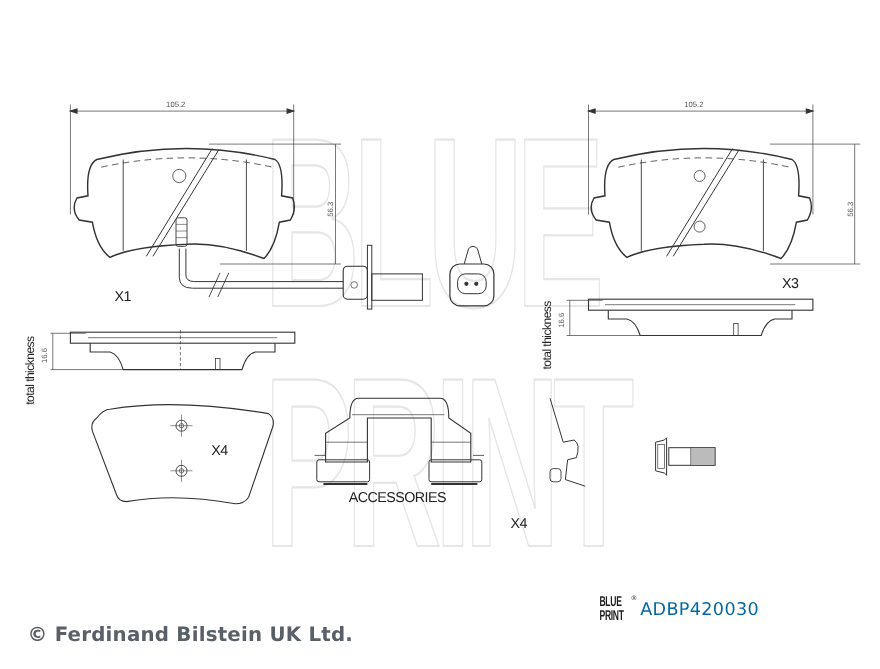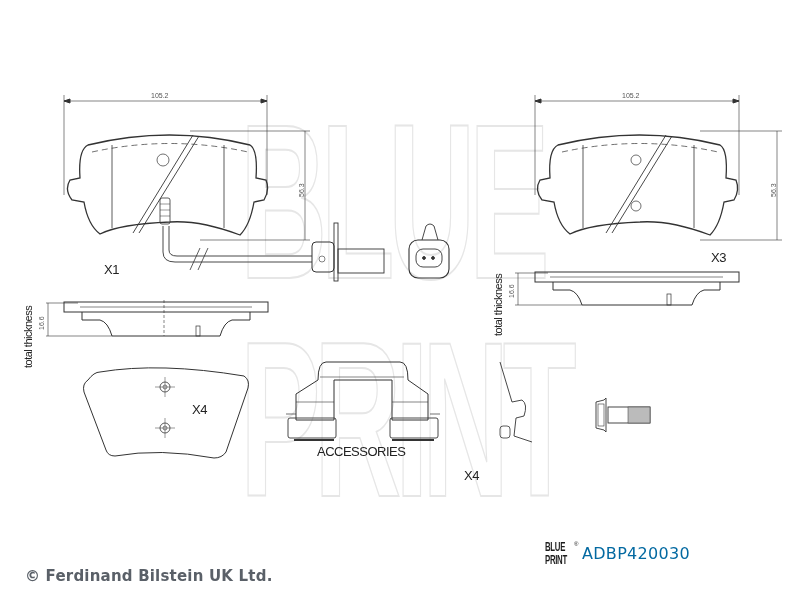--- a/index.html
+++ b/index.html
@@ -1,21 +1,21 @@
 <!DOCTYPE html>
 <html><head>
   <meta charset="utf-8">
   <style>
     html, body { margin: 0; padding: 0; background: #ffffff; }
     body { width: 800px; height: 608px; position: relative; overflow: hidden; font-family: "Liberation Sans", sans-serif; }
     .canvas { position: absolute; left: 0; top: 0; width: 800px; height: 608px; }
     .lbl { position: absolute; font-family: "Liberation Sans Narrow", "Liberation Sans", sans-serif; color: #222; font-size: 13px; letter-spacing: -0.5px; }
     .dim { position: absolute; font-size: 7px; color: #555; font-family: "Liberation Sans", sans-serif; }
     .vert { transform: rotate(-90deg); transform-origin: left top; white-space: nowrap; }
-    .copyright { position: absolute; left: 25px; top: 567px; font-family: "DejaVu Sans", sans-serif; font-weight: bold; font-size: 15px; color: #5a6068; letter-spacing: 0.2px; }
+    .copyright { position: absolute; left: 25px; top: 567px; font-family: "DejaVu Sans", sans-serif; font-weight: bold; font-size: 18px; color: #5a6068; letter-spacing: 0.2px; }
     .part-no { position: absolute; left: 582px; top: 544px; font-family: "DejaVu Sans", sans-serif; font-size: 16px; color: #0369a1; letter-spacing: 0.3px; }
     .bp-logo { position: absolute; left: 545px; top: 540px; width: 34px; height: 36px; font-family: "Liberation Sans", sans-serif; font-weight: bold; color: #1c1c1c; line-height: 13px; font-size: 13px; transform: scaleX(0.6); transform-origin: left top; }
     .bp-logo span { display: block; letter-spacing: -0.5px; }
     .bp-reg { position: absolute; left: 574px; top: 541px; font-size: 6px; color: #222; }
     .watermark { position: absolute; font-family: "Liberation Sans", sans-serif; font-weight: bold; color: transparent; -webkit-text-stroke: 2px #e6e6e6; font-size: 220px; letter-spacing: -12px; transform: scaleX(0.55); transform-origin: left top; line-height: 1; }
   </style>
 </head>
 <body>
 
 <div class="watermark" style="left:240px; top:92px;">BLUE</div>

